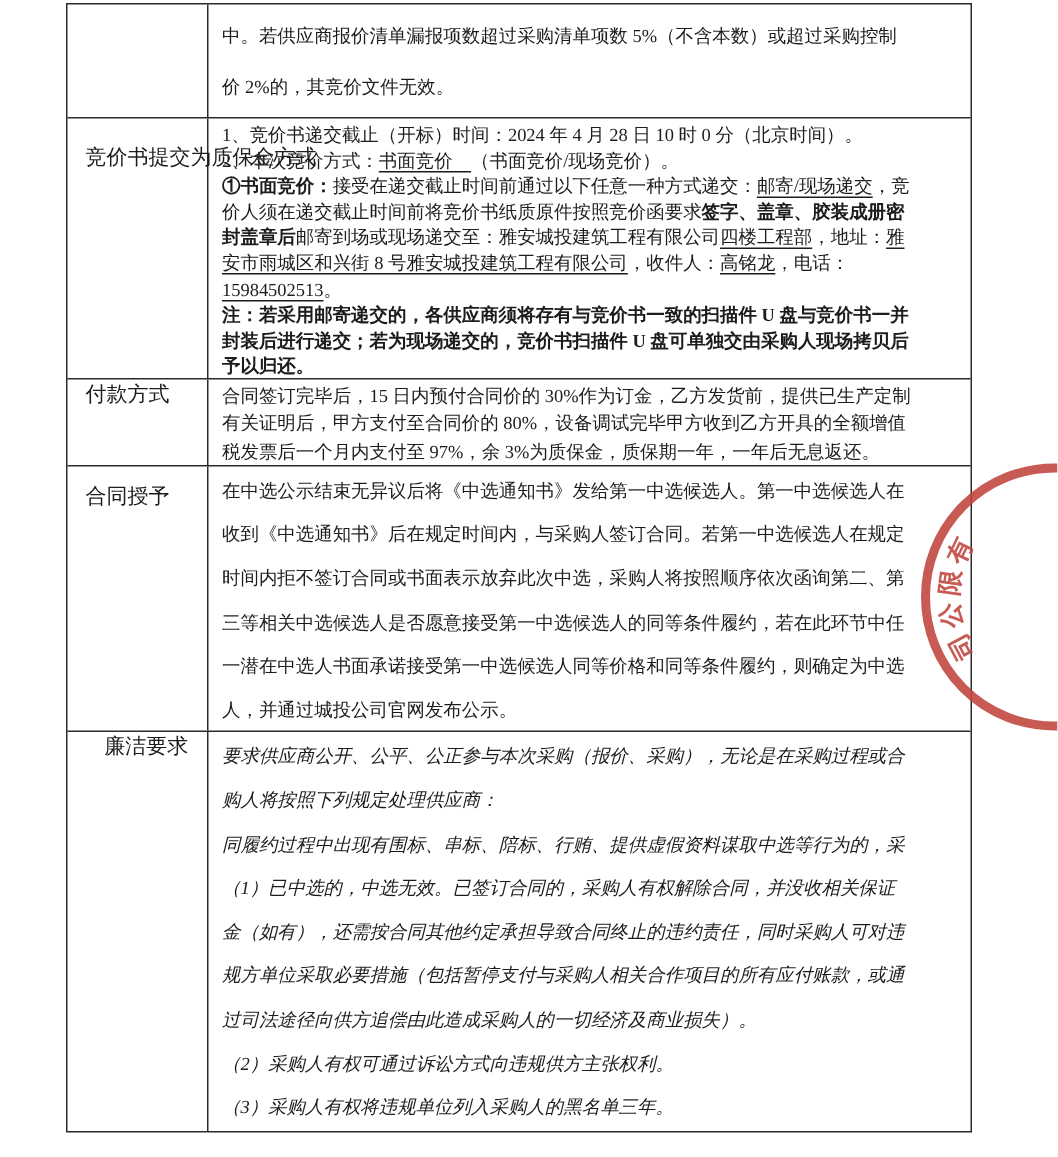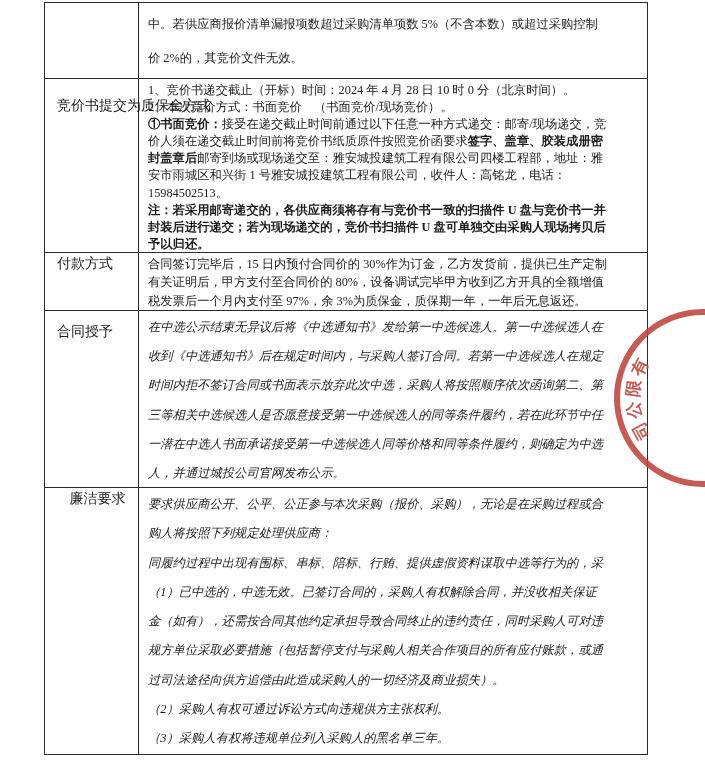--- a/index.html
+++ b/index.html
@@ -39,25 +39,25 @@
     padding-left:9px;padding-right:3px;font-size:12.3px;
   }
   .cline{white-space:nowrap;}
   .row-0 .content{padding-top:4px;}
   .row-0 .cline{line-height:34px;}
   .row-1 .content{padding-top:3px;}
   .row-1 .cline{line-height:17.1px;}
   .row-2 .content{padding-top:2px;}
   .row-2 .cline{line-height:18.4px;}
   .row-3 .content{padding-top:2px;}
-  .row-3 .cline{line-height:29.2px;font-style:italic;}
+  .row-3 .cline{line-height:29.2px;}
   .row-4 .content{padding-top:2px;}
   .row-4 .cline{line-height:29.3px;font-style:italic;}
   .bold{font-weight:700;}
-  .ul{text-underline-offset:3px;}
+  .ul{text-decoration:underline;text-underline-offset:3px;}
   .seal{position:absolute;left:600px;top:305px;width:105px;height:190px;pointer-events:none;opacity:.88;}
   .seal text{
     font-family:"Liberation Serif","DejaVu Serif",serif;
     font-weight:700;font-size:17px;
   }
 </style>
 </head>
 <body>
 
 <div class="doc-table" id="rows">
@@ -73,21 +73,21 @@
         <div class="lline">竞价书提交</div>
         <div class="lline">为质保金</div>
         <div class="lline">方式</div>
       </div>
       <div class="content">
         <div class="cline"><span>1、竞价书递交截止（开标）时间：2024 年 4 月 28 日 10 时 0 分（北京时间）。</span></div>
         <div class="cline"><span>2、本次竞价方式：</span><span class="ul">书面竞价　</span><span>（书面竞价/现场竞价）。</span></div>
         <div class="cline"><span class="bold">①书面竞价：</span><span>接受在递交截止时间前通过以下任意一种方式递交：</span><span class="ul">邮寄/现场递交</span><span>，竞</span></div>
         <div class="cline"><span>价人须在递交截止时间前将竞价书纸质原件按照竞价函要求</span><span class="bold">签字、盖章、胶装成册密</span></div>
         <div class="cline"><span class="bold">封盖章后</span><span>邮寄到场或现场递交至：雅安城投建筑工程有限公司</span><span class="ul">四楼工程部</span><span>，地址：</span><span class="ul">雅</span></div>
-        <div class="cline"><span class="ul">安市雨城区和兴街 1 号雅安城投建筑工程有限公司</span><span>，收件人：</span><span class="ul">高铭龙</span><span>，电话：</span></div>
+        <div class="cline"><span class="ul">安市雨城区和兴街 8 号雅安城投建筑工程有限公司</span><span>，收件人：</span><span class="ul">高铭龙</span><span>，电话：</span></div>
         <div class="cline"><span class="ul">15984502513</span><span>。</span></div>
         <div class="cline"><span class="bold">注：若采用邮寄递交的，各供应商须将存有与竞价书一致的扫描件 U 盘与竞价书一并</span></div>
         <div class="cline"><span class="bold">封装后进行递交；若为现场递交的，竞价书扫描件 U 盘可单独交由采购人现场拷贝后</span></div>
         <div class="cline"><span class="bold">予以归还。</span></div>
       </div>
     </div>
     <div class="row row-2">
       <div class="label">
         <div class="lline">付款方式</div>
       </div>

